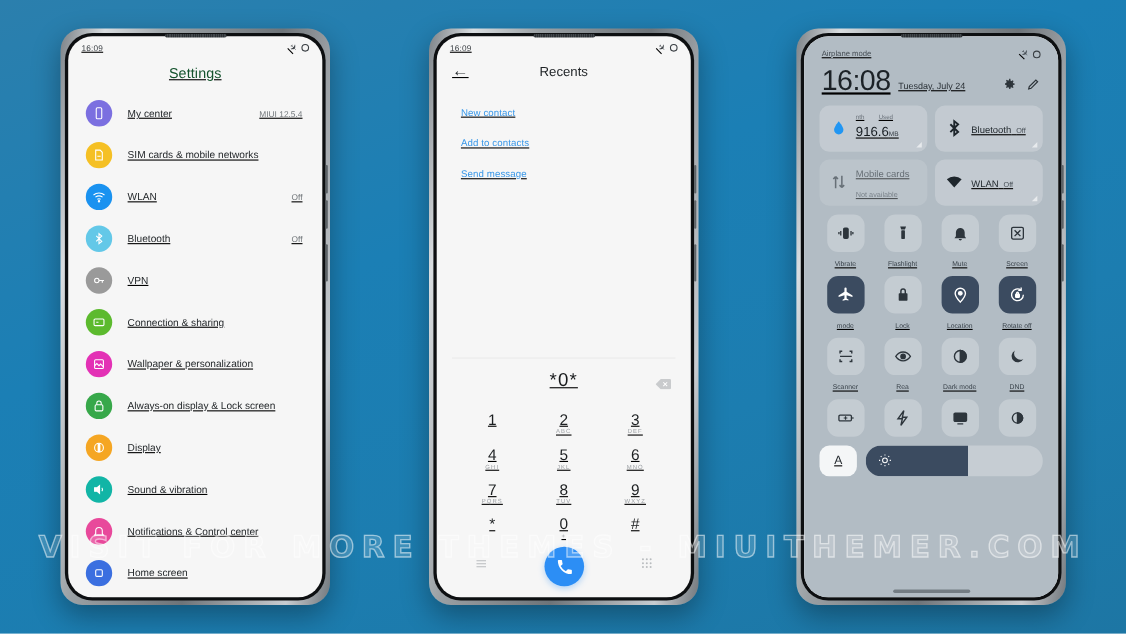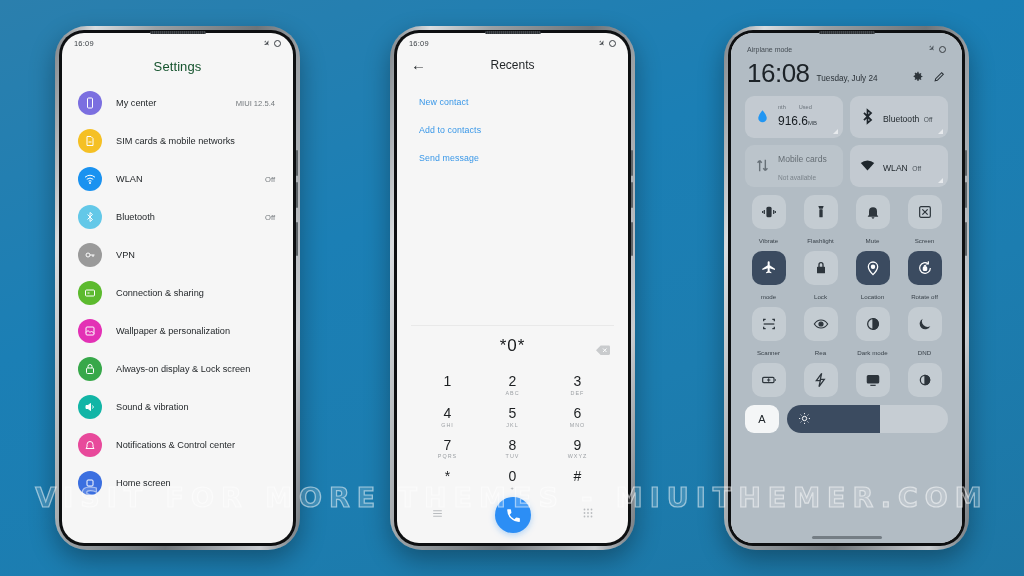--- a/index.html
+++ b/index.html
@@ -6,24 +6,25 @@
   html, body { width: 1024px; height: 576px; overflow: hidden; }
   body {
     font-family: "Liberation Sans", sans-serif;
     background: linear-gradient(160deg, #2b7fad 0%, #1b7fb5 38%, #1c7db0 65%, #1d76a4 100%);
     position: relative;
   }
 
   
   .phone {
     position: absolute;
-    border-radius: 32px;
+    border-radius: 20px;
     background: linear-gradient(100deg,#7b8186 0%, #d9dde0 12%, #9aa0a4 30%, #6e7479 60%, #c8ccd0 88%, #71777c 100%);
     padding: 4px;
     box-shadow: 0 10px 26px rgba(0,0,0,.33);
+    text-decoration: underline;
   }
   .phone-inner {
     position: relative;
     width: 100%; height: 100%;
     border-radius: 25px;
     background: #0d0f11;
     padding: 3px;
   }
   .screen {
     position: relative;
@@ -320,20 +321,30 @@
           <span class="set-ic" style="background:#37a84a">
             <svg viewBox="0 0 24 24" fill="none" stroke="currentColor" stroke-width="2">
                 <rect x="5" y="10" width="14" height="11" rx="2"></rect>
                 <path d="M8 10V7a4 4 0 0 1 8 0v3"></path>
               </svg>
           </span>
           <span class="set-label">Always-on display &amp; Lock screen</span>
           <span class="set-value"></span>
         </div>
 
+        <div class="set-row">
+          <span class="set-ic" style="background:#f5a623">
+            <svg viewBox="0 0 24 24" fill="none" stroke="currentColor" stroke-width="2">
+                <circle cx="12" cy="12" r="8"></circle>
+                <path d="M12 4v16" stroke-width="5"></path>
+              </svg>
+          </span>
+          <span class="set-label">Display</span>
+          <span class="set-value"></span>
+        </div>
 
         <div class="set-row">
           <span class="set-ic" style="background:#12b5a6">
             <svg viewBox="0 0 24 24" fill="none" stroke="currentColor" stroke-width="2">
                 <path d="M4 9v6h4l5 4V5L8 9H4z" fill="currentColor"></path>
                 <path d="M17 9a4 4 0 0 1 0 6"></path>
               </svg>
           </span>
           <span class="set-label">Sound &amp; vibration</span>
           <span class="set-value"></span>

